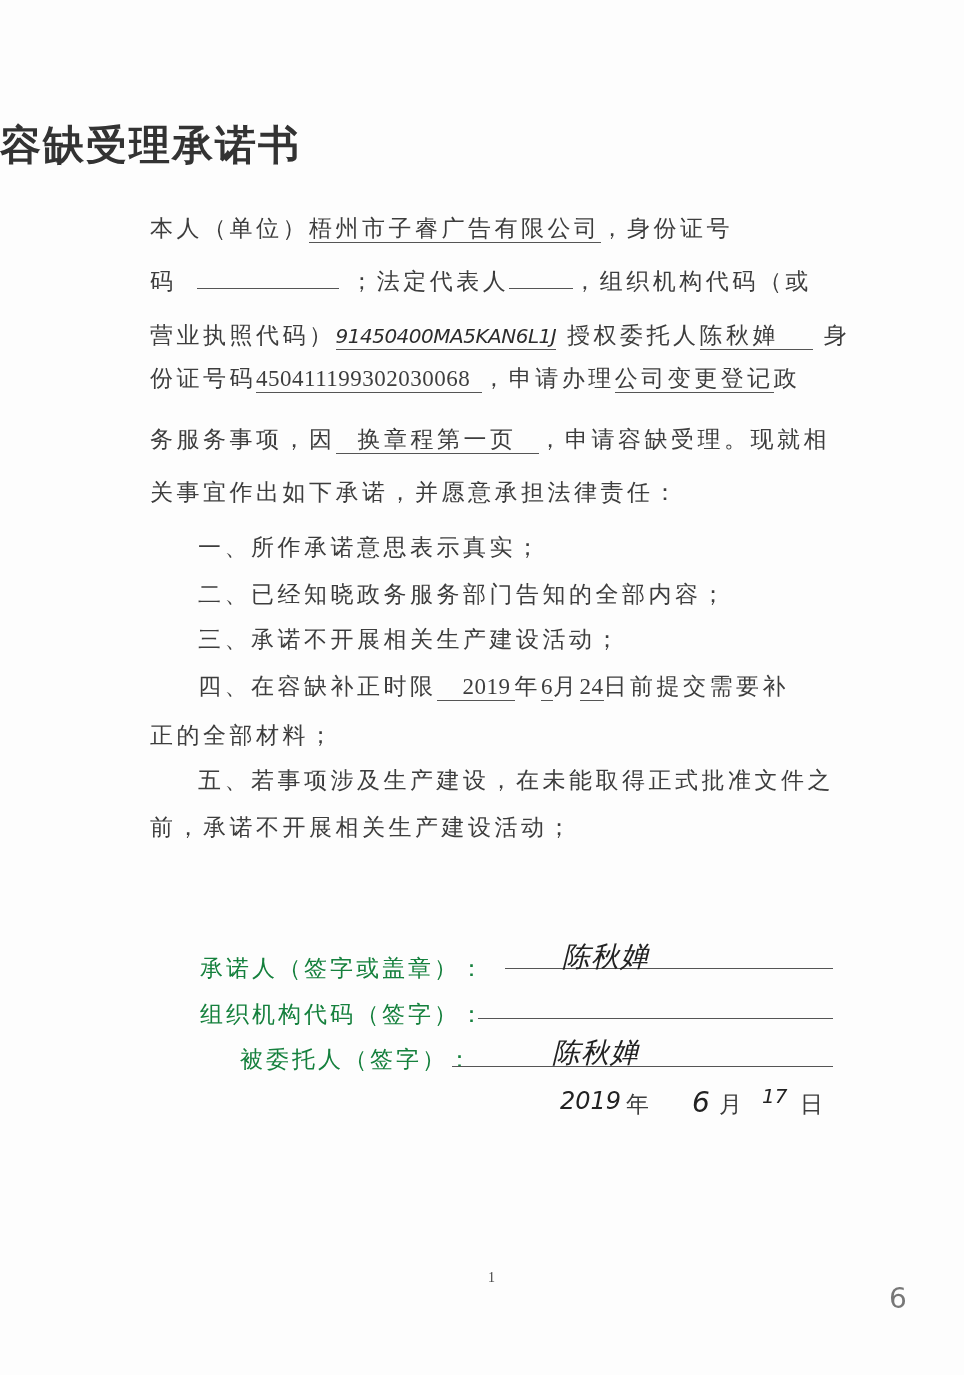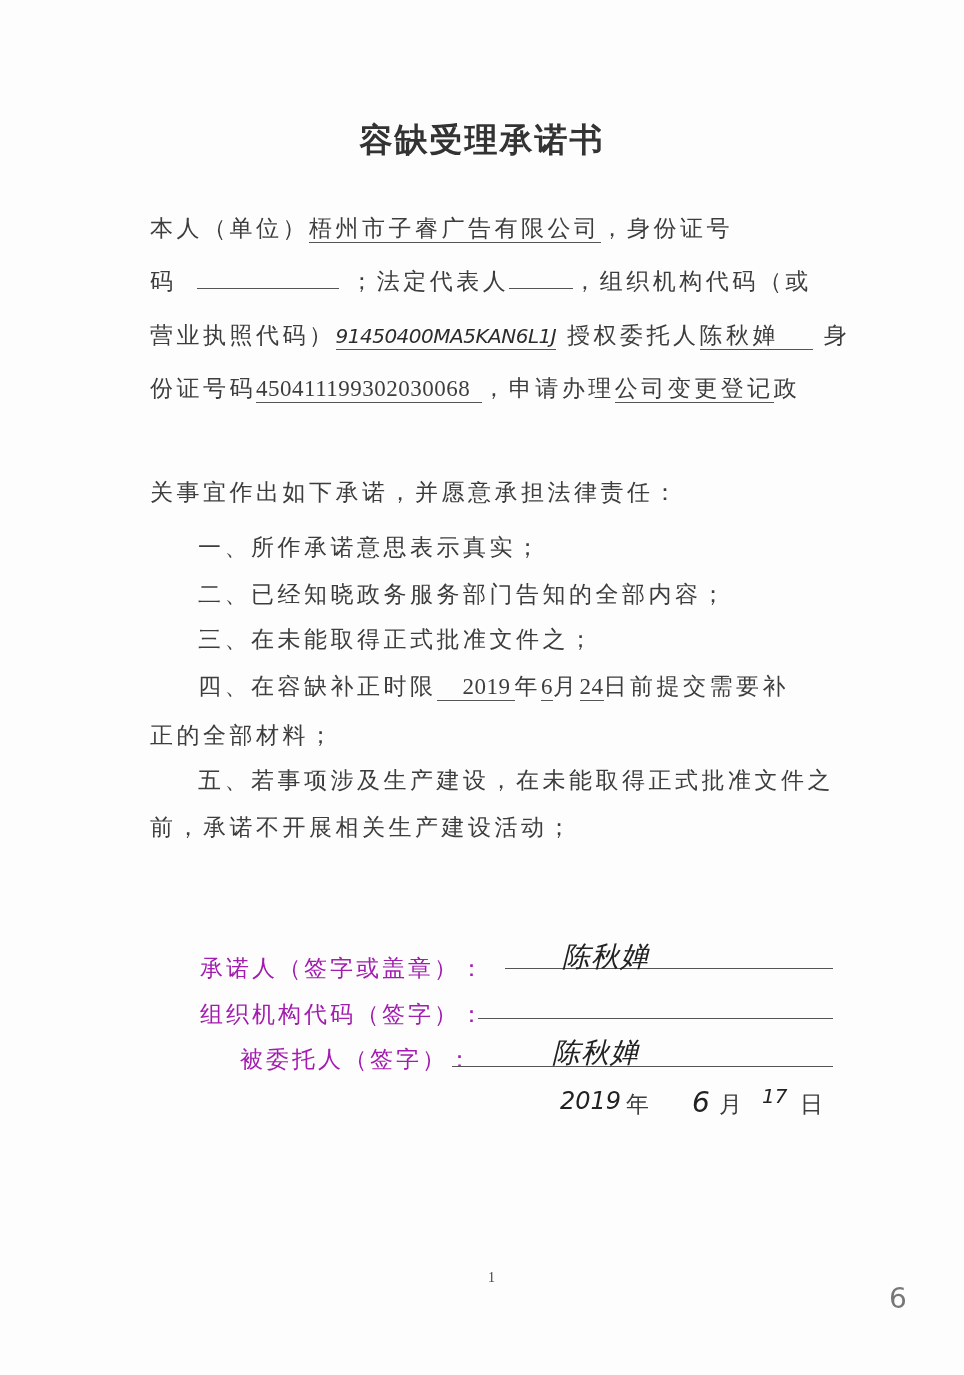--- a/index.html
+++ b/index.html
@@ -20,24 +20,24 @@
       left: 0; top: 0;
       width: 964px;
       height: 1375px;
       background: #fdfdfd;
     }
     .title {
       position: absolute;
       top: 118px;
       left: 0;
       width: 964px;
-      text-align: center;
+      text-align: left;
       font-family: "DejaVu Sans", "Liberation Sans", sans-serif;
       font-weight: bold;
-      font-size: 33px;
+      font-size: 41px;
       letter-spacing: 2px;
       color: #333;
     }
     .line {
       position: absolute;
       left: 150px;
       font-size: 23px;
       letter-spacing: 3.5px;
       white-space: nowrap;
       color: #3d3d3d;
@@ -63,21 +63,21 @@
     .code {
       font-family: "Liberation Serif", "DejaVu Serif", serif;
       letter-spacing: 0.5px;
     }
     .sig-row {
       position: absolute;
       left: 200px;
       font-size: 23px;
       letter-spacing: 3px;
       white-space: nowrap;
-      color: #a21caf;
+      color: #15803d;
     }
     .sig-line {
       position: absolute;
       border-bottom: 1.5px solid #555;
     }
     .sig-hand {
       position: absolute;
       font-family: "DejaVu Sans", "Liberation Sans", sans-serif;
       font-style: italic;
       font-size: 28px;
@@ -129,30 +129,33 @@
     <span class="blank" style="width:142px;margin-left:10px;"></span>
     <span>；法定代表人</span><span class="blank" style="width:64px;"></span><span>，组织机构代码（或</span>
   </div>
 
   <div class="line" style="top:320px;">
     <span>营业执照代码）</span><span class="u hand" style="font-size:20px;letter-spacing:-0.5px;">91450400MA5KAN6L1J</span>
     <span>授权委托人</span><span class="u" style="padding-right:34px;">陈秋婵</span>
     <span>身</span>
   </div>
 
-  <div class="line" style="top:373px;">
+  <div class="line" style="top:363px;">
     <span>份证号码</span><span class="u code" style="padding-right:12px;">450411199302030068</span><span>，申请办理</span><span class="u">公司变更登记</span><span>政</span>
   </div>
 
+  <div class="line" style="top:424px;">
+    <span>务服务事项，因</span><span class="u" style="padding-left:22px;padding-right:22px;">换章程第一页</span><span>，申请容缺受理。现就相</span>
+  </div>
 
   <div class="line" style="top:477px;">关事宜作出如下承诺，并愿意承担法律责任：</div>
 
   <div class="line indent" style="top:532px;">一、所作承诺意思表示真实；</div>
   <div class="line indent" style="top:579px;">二、已经知晓政务服务部门告知的全部内容；</div>
-  <div class="line indent" style="top:624px;">三、在未能取得正式批准文件之；</div>
+  <div class="line indent" style="top:624px;">三、承诺不开展相关生产建设活动；</div>
 
   <div class="line indent" style="top:671px;">
     <span>四、在容缺补正时限</span><span class="u code" style="padding-left:26px;padding-right:4px;">2019</span><span>年</span><span class="u code">6</span><span>月</span><span class="u code">24</span><span>日前提交需要补</span>
   </div>
   <div class="line" style="top:720px;">正的全部材料；</div>
 
   <div class="line indent" style="top:765px;">五、若事项涉及生产建设，在未能取得正式批准文件之</div>
   <div class="line" style="top:812px;">前，承诺不开展相关生产建设活动；</div>
 
 

